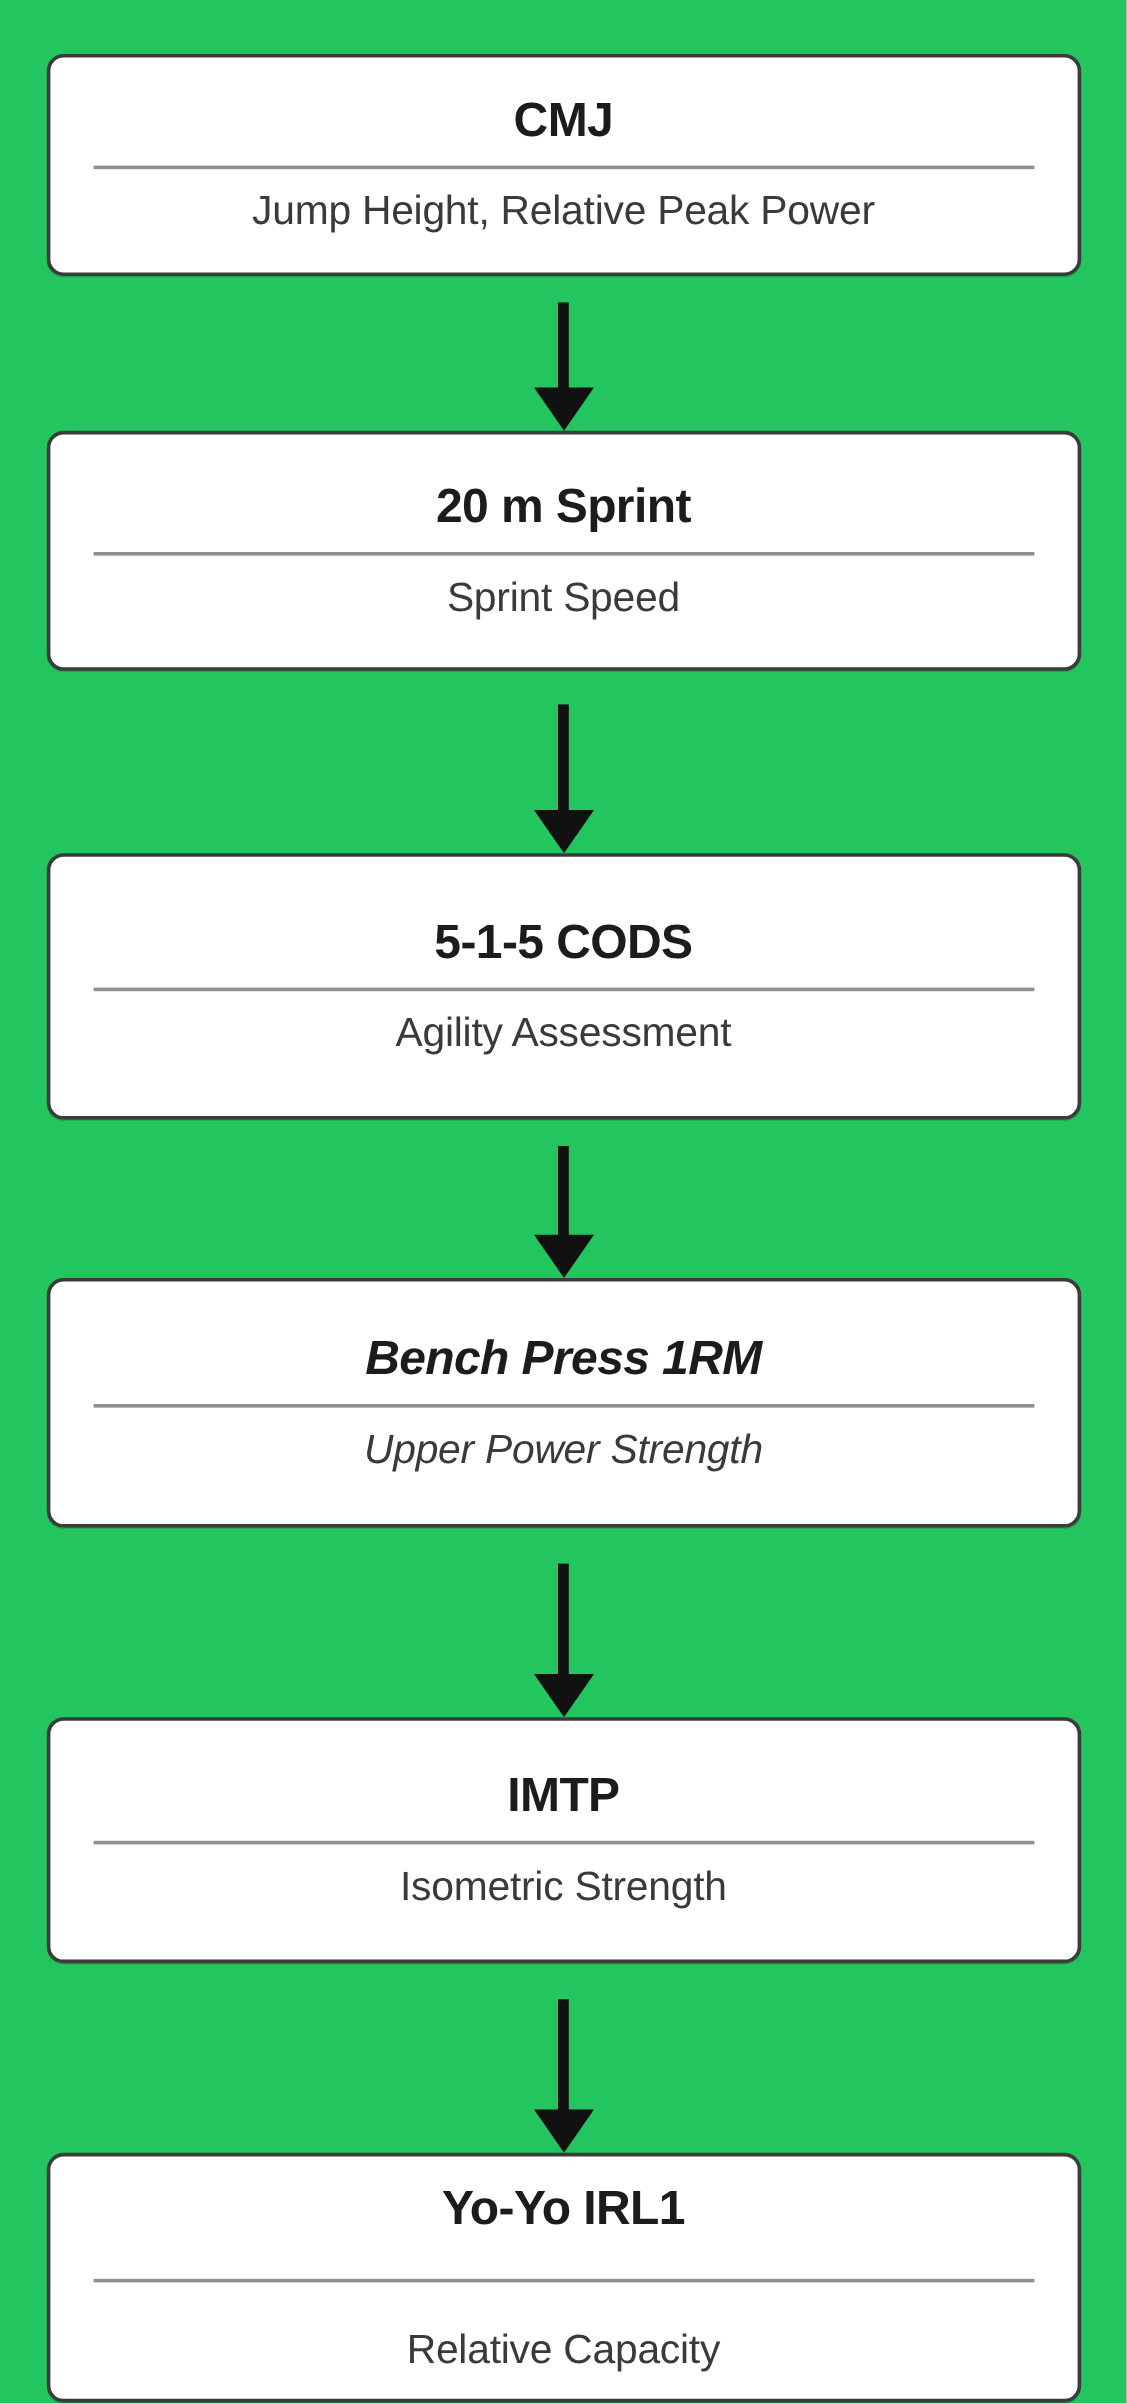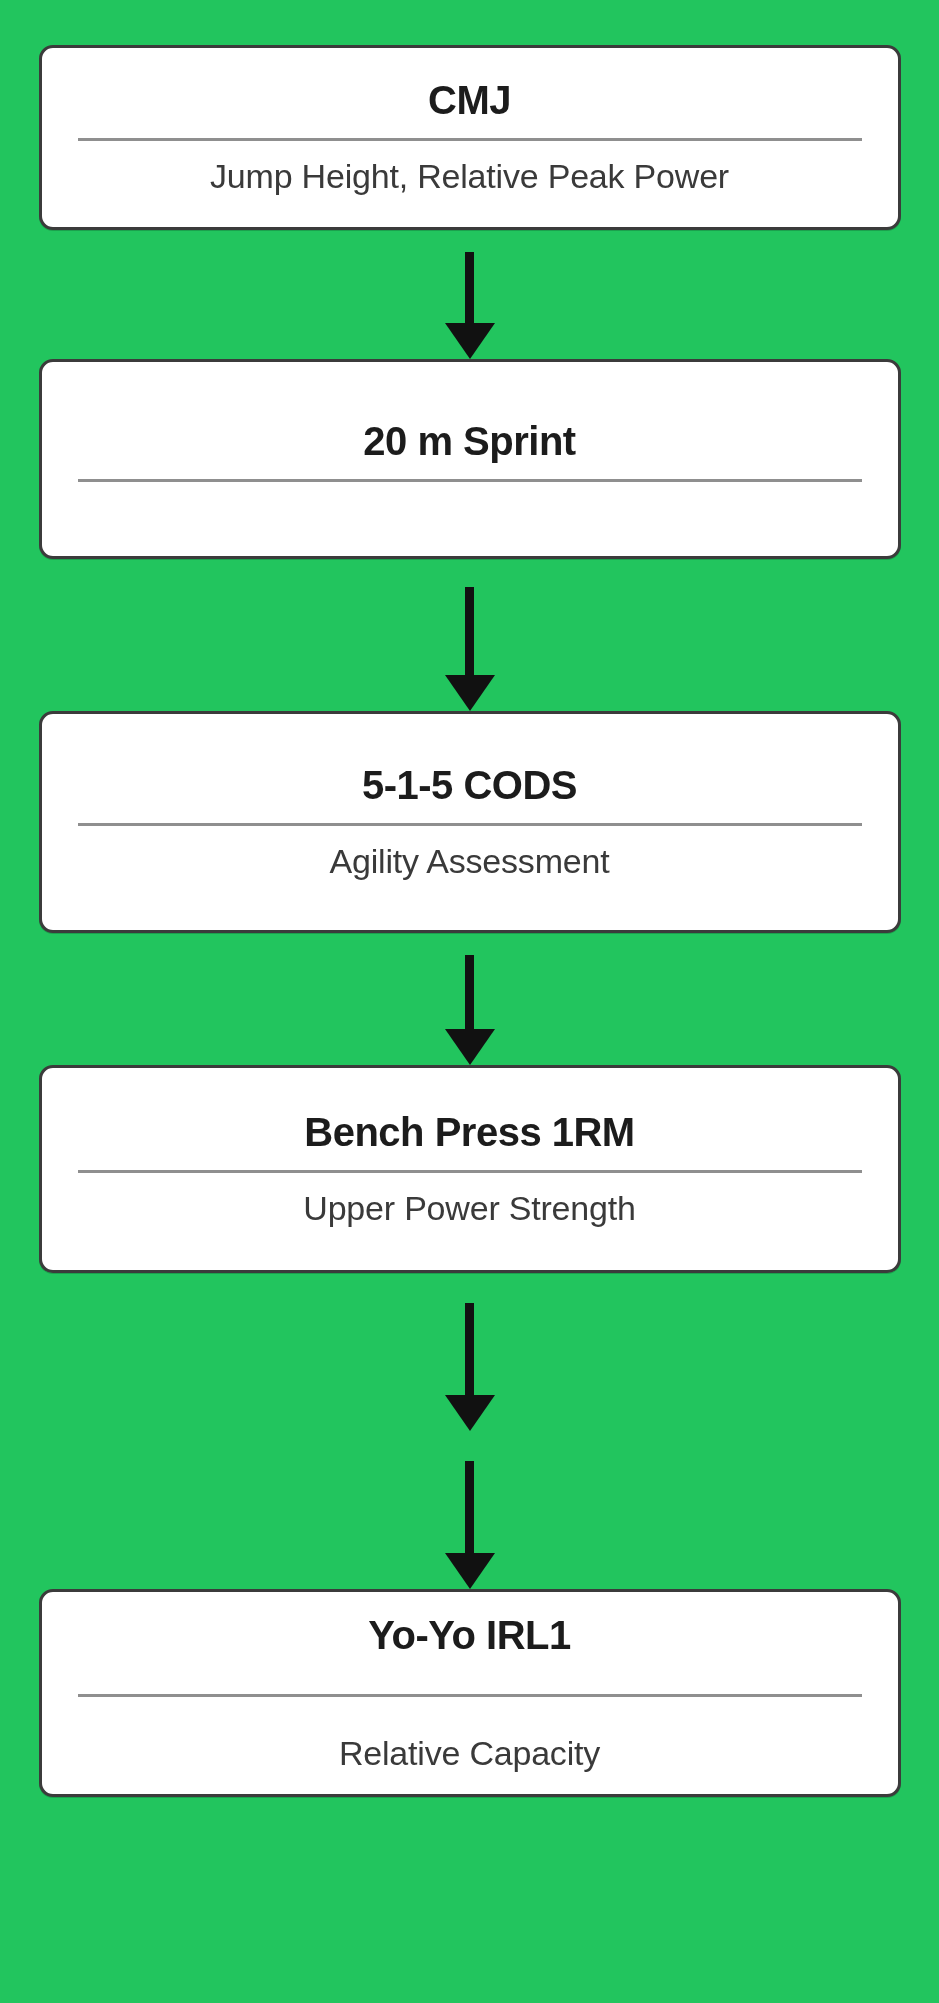--- a/index.html
+++ b/index.html
@@ -70,21 +70,21 @@
     line-height: 1.1;
     color: #3a3a3a;
     letter-spacing: -0.2px;
     padding: 0 28px;
   }
 
   
   .node.n0 { height: 185px; }
   .node.n1 { height: 200px; }
   .node.n2 { height: 222px; }
-  .node.n3 { height: 208px; }
+  .node.n3 { height: 208px; font-style: italic; }
   .node.n4 { height: 205px; }
   .node.n5 { height: 208px; gap: 21px; }
 
   
   .arrow {
     width: 60px;
     display: flex;
     flex-direction: column;
     align-items: center;
     justify-content: flex-start;
@@ -129,20 +129,21 @@
     </div>
 
     <div class="arrow a0">
       <div class="arrow-shaft"></div>
       <div class="arrow-head"></div>
     </div>
 
     <div class="node n1">
       <div class="node-title">20 m Sprint</div>
       <div class="node-divider"></div>
+      <div class="node-subtitle">Sprint Speed</div>
     </div>
 
     <div class="arrow a1">
       <div class="arrow-shaft"></div>
       <div class="arrow-head"></div>
     </div>
 
     <div class="node n2">
       <div class="node-title">5-1-5 CODS</div>
       <div class="node-divider"></div>
@@ -158,20 +159,25 @@
       <div class="node-title">Bench Press 1RM</div>
       <div class="node-divider"></div>
       <div class="node-subtitle">Upper Power Strength</div>
     </div>
 
     <div class="arrow a3">
       <div class="arrow-shaft"></div>
       <div class="arrow-head"></div>
     </div>
 
+    <div class="node n4">
+      <div class="node-title">IMTP</div>
+      <div class="node-divider"></div>
+      <div class="node-subtitle">Isometric Strength</div>
+    </div>
 
     <div class="arrow a4">
       <div class="arrow-shaft"></div>
       <div class="arrow-head"></div>
     </div>
 
     <div class="node n5">
       <div class="node-title">Yo-Yo IRL1</div>
       <div class="node-divider"></div>
       <div class="node-subtitle">Relative Capacity</div>

